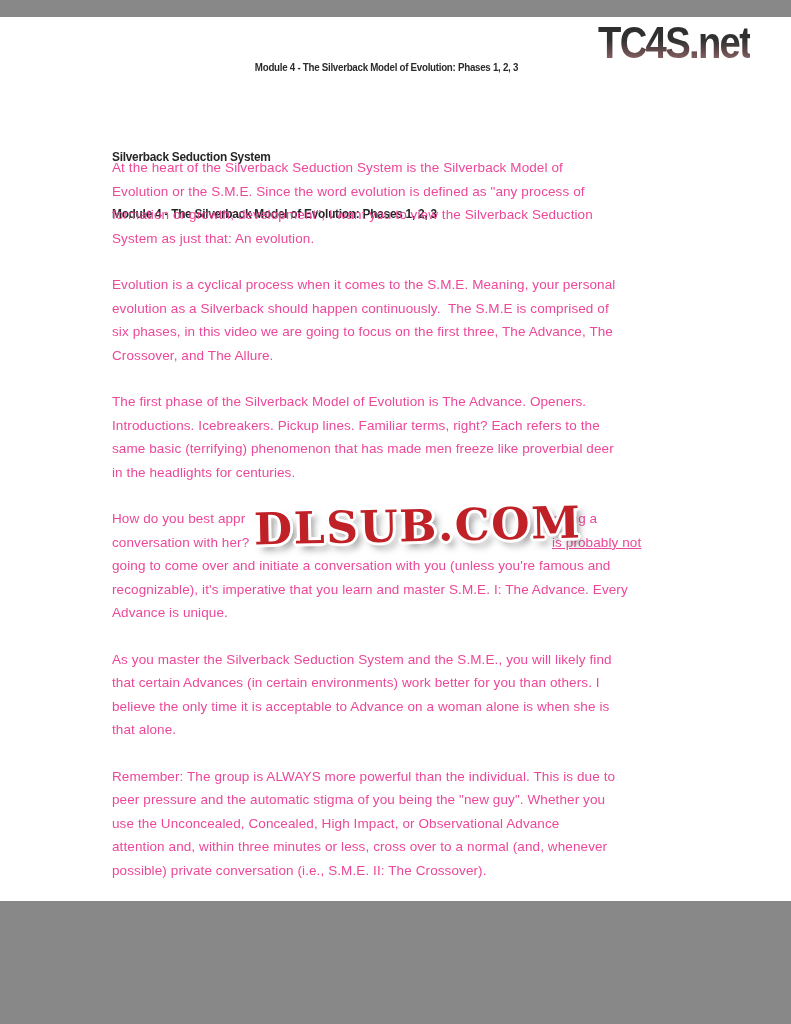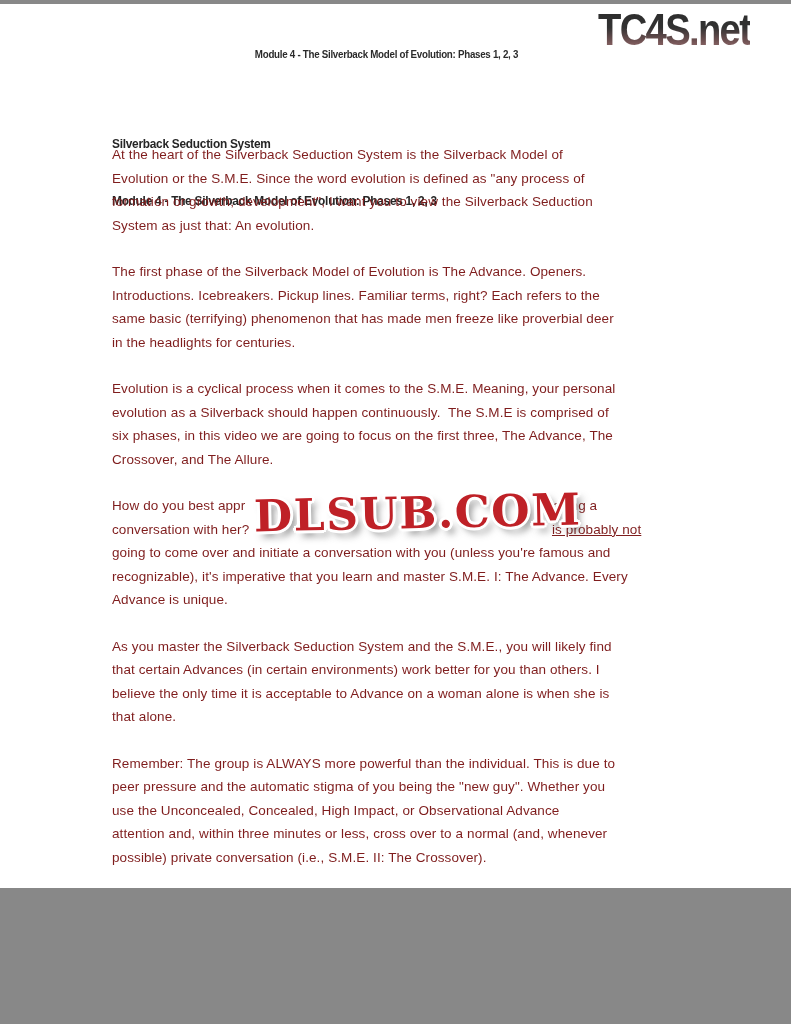--- a/index.html
+++ b/index.html
@@ -1,18 +1,18 @@
 <!DOCTYPE html>
 <html><head>
 <meta charset="utf-8">
 <style>
   html,body{margin:0;padding:0;background:#888;}
   .page{
     position:relative;width:791px;height:884px;background:#ffffff;
-    font-family:"Liberation Sans",sans-serif;overflow:hidden;margin:4px auto;
+    font-family:"Liberation Sans",sans-serif;overflow:hidden;margin:17px auto;
   }
   
   .running-header{
     position:absolute;top:44px;left:112px;width:549px;text-align:center;
     font-size:10.5px;font-weight:bold;letter-spacing:-0.3px;color:#2b2b2b;
     transform:scaleX(.93);transform-origin:center top;white-space:pre;
   }
   
   .tc4s{
     position:absolute;top:2px;left:598px;
@@ -21,21 +21,21 @@
     background:linear-gradient(180deg,#2d2d2d 10%,#323232 45%,#6e5152 72%,#a07475 95%);
     -webkit-background-clip:text;background-clip:text;color:transparent;
   }
   
   .title-block{
     position:absolute;top:92px;left:112px;
     font-size:13.5px;font-weight:bold;letter-spacing:-0.3px;line-height:19px;
     color:#262626;transform:scaleX(.88);transform-origin:left top;white-space:pre;
   }
   
-  .doc-body{position:absolute;top:139px;left:112px;width:560px;color:#7f1d1d;
+  .doc-body{position:absolute;top:139px;left:112px;width:560px;color:#ec4899;
     font-size:13.5px;line-height:23.5px;letter-spacing:0.1px;}
   .para{margin:0 0 23px 0;}
   .bline{position:relative;white-space:pre;height:23.5px;}
   .bline .it{}
   .bline .absfrag{position:absolute;top:0;}
   
   .dlsub{
     position:absolute;top:486px;left:254px;z-index:5;
     font-family:"DejaVu Serif",serif;font-weight:bold;font-size:44px;line-height:46px;
     letter-spacing:1.5px;color:#bf2127;transform:rotate(-1.2deg);white-space:pre;
@@ -82,30 +82,30 @@
   </div>
 
   <div class="doc-body">
       <div class="para">
         <div class="bline"><span>At the heart of the Silverback Seduction System is the Silverback Model of</span></div>
         <div class="bline"><span>Evolution or the S.M.E. Since the word evolution is defined as "any process of</span></div>
         <div class="bline"><span>formation or growth; development", I want you to view the Silverback Seduction</span></div>
         <div class="bline"><span>System as just that: </span><span class="it">An evolution</span><span>.</span></div>
       </div>
       <div class="para">
+        <div class="bline"><span>Evolution is a cyclical process when it comes to the S.M.E. Meaning, your personal</span></div>
+        <div class="bline"><span>evolution as a Silverback should happen continuously.  The S.M.E is comprised of</span></div>
+        <div class="bline"><span>six phases, in this video we are going to focus on the first three, The Advance, The</span></div>
+        <div class="bline"><span>Crossover, and The Allure.</span></div>
+      </div>
+      <div class="para">
         <div class="bline"><span>The first phase of the Silverback Model of Evolution is The Advance. </span><span class="it">Openers.</span></div>
         <div class="bline"><span class="it">Introductions. Icebreakers. Pickup lines.</span><span> Familiar terms, right? Each refers to the</span></div>
         <div class="bline"><span>same basic (terrifying) phenomenon that has made men freeze like proverbial deer</span></div>
         <div class="bline"><span>in the headlights for centuries.</span></div>
-      </div>
-      <div class="para">
-        <div class="bline"><span>Evolution is a cyclical process when it comes to the S.M.E. Meaning, your personal</span></div>
-        <div class="bline"><span>evolution as a Silverback should happen continuously.  The S.M.E is comprised of</span></div>
-        <div class="bline"><span>six phases, in this video we are going to focus on the first three, The Advance, The</span></div>
-        <div class="bline"><span>Crossover, and The Allure.</span></div>
       </div>
       <div class="para">
         <div class="bline"><span>How do you best appr</span><span class="absfrag" style="left: 441px;">aving a</span></div>
         <div class="bline"><span>conversation with her?</span><span class="absfrag" style="left: 440px; text-decoration: underline;">is probably not</span></div>
         <div class="bline"><span>going to come over and initiate a conversation with </span><span class="it">you</span><span> (unless you're famous and</span></div>
         <div class="bline"><span>recognizable), it's imperative that you learn and master </span><span class="it">S.M.E. I: The Advance</span><span>. Every</span></div>
         <div class="bline"><span>Advance is unique.</span></div>
       </div>
       <div class="para">
         <div class="bline"><span>As you master the Silverback Seduction System and the S.M.E., you will likely find</span></div>

